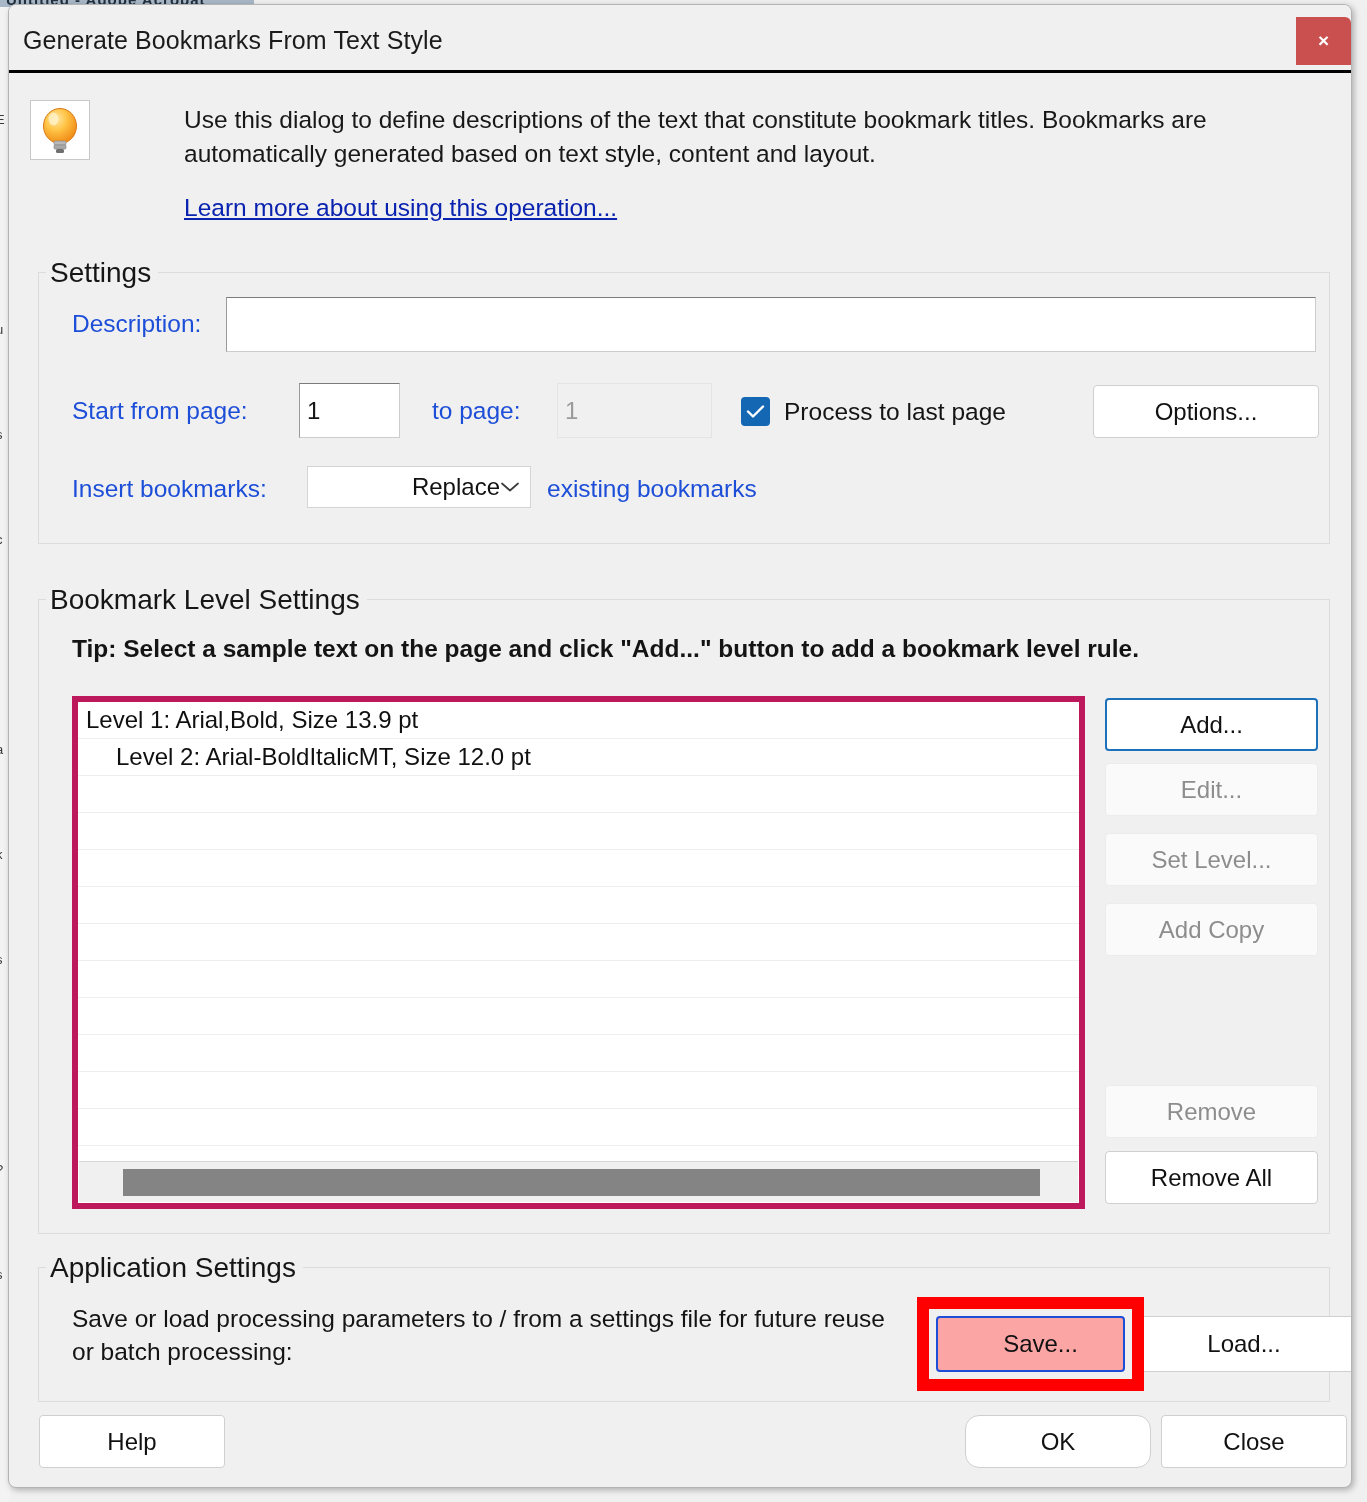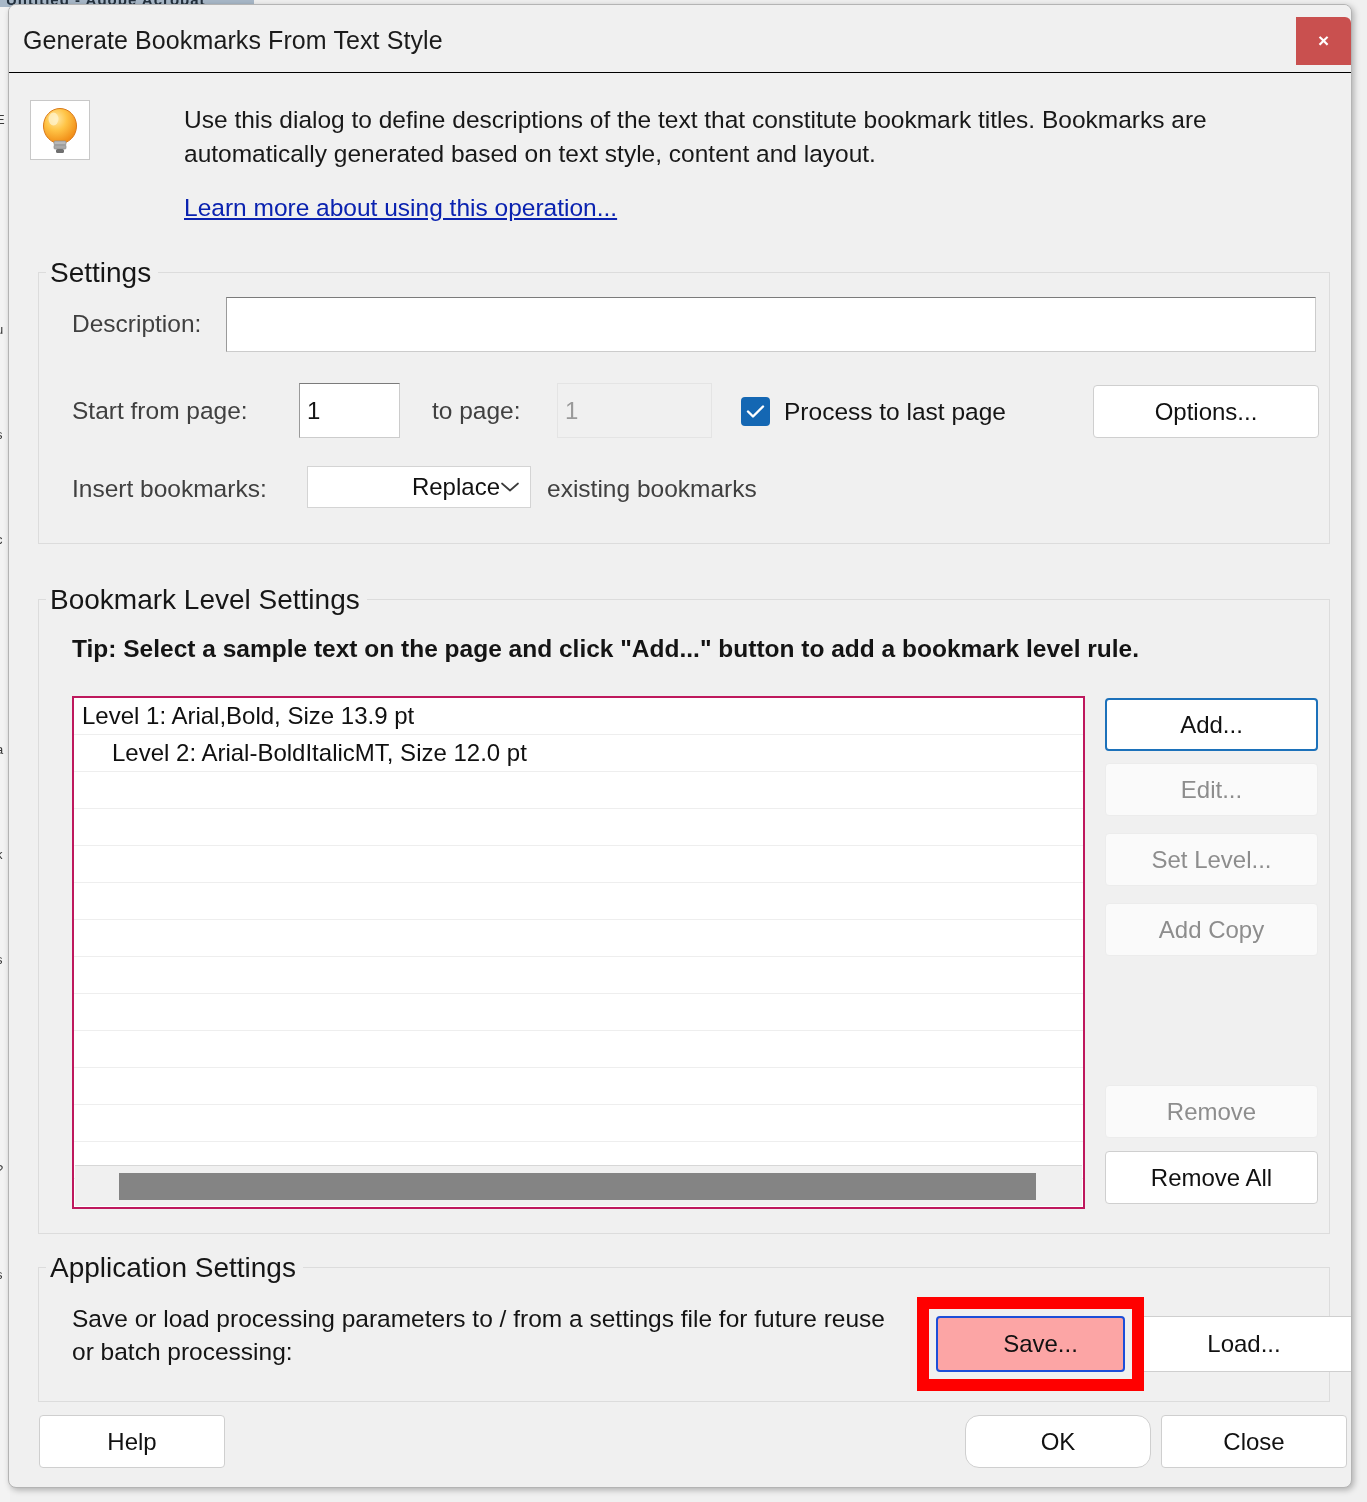--- a/index.html
+++ b/index.html
@@ -63,21 +63,21 @@
     box-sizing: border-box;
     overflow: hidden;
   }
 
   .titlebar {
     position: absolute;
     left: 0; top: 0;
     width: 100%;
     height: 68px;
     background: #f0f0f0;
-    border-bottom: 1px solid #000000;
+    border-bottom: 3px solid #000000;
     box-sizing: border-box;
   }
   .title-text {
     position: absolute;
     left: 14px;
     top: 21px;
     font-size: 25px;
     color: #1b1b1b;
     letter-spacing: .1px;
   }
@@ -147,21 +147,21 @@
     color: #161616;
   }
 
   #group-settings  { left: 29px; top: 267px;  width: 1292px; height: 272px; }
   #group-bookmark  { left: 29px; top: 594px;  width: 1292px; height: 635px; }
   #group-appset    { left: 29px; top: 1262px; width: 1292px; height: 135px; }
 
   .field-label {
     position: absolute;
     font-size: 24.5px;
-    color: #404040;
+    color: #1d4ed8;
     white-space: nowrap;
   }
 
   .textinput {
     position: absolute;
     background: #ffffff;
     border: 1px solid #cccccc;
     border-top-color: #7b7b7b;
     border-left-color: #9a9a9a;
     box-sizing: border-box;
@@ -253,21 +253,21 @@
     white-space: nowrap;
     font-weight: bold;
   }
 
   
   #levels-listbox {
     position: absolute;
     left: 63px; top: 691px;
     width: 1013px; height: 513px;
     background: #ffffff;
-    border: 2px solid #be185d;
+    border: 6px solid #be185d;
     box-sizing: border-box;
     overflow: hidden;
   }
   .lvl-row {
     height: 37px;
     border-bottom: 1px solid #eeeeee;
     display: flex; align-items: center;
     font-size: 24px;
     color: #101010;
     white-space: nowrap;

